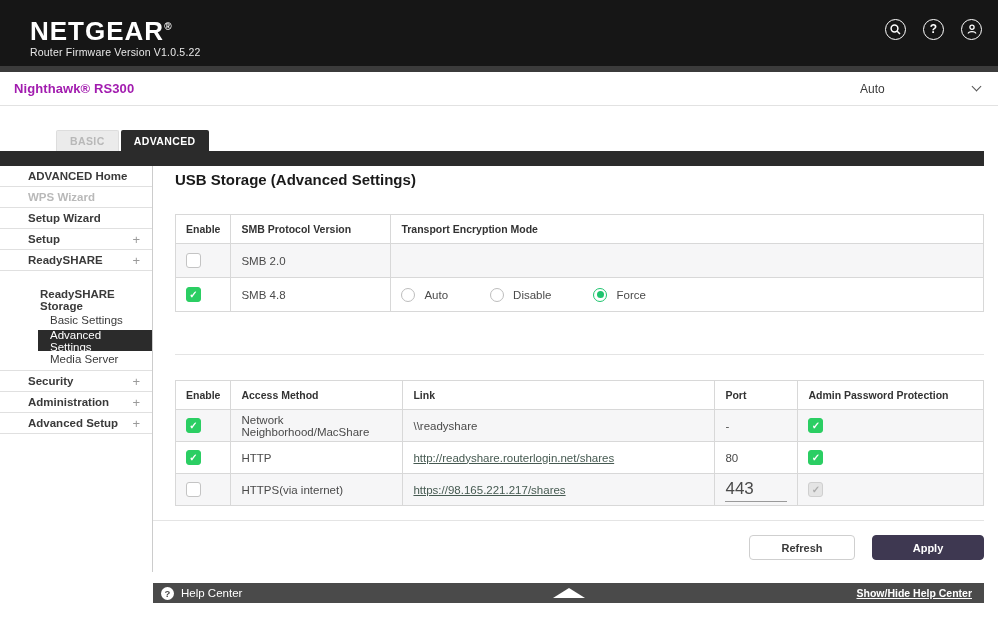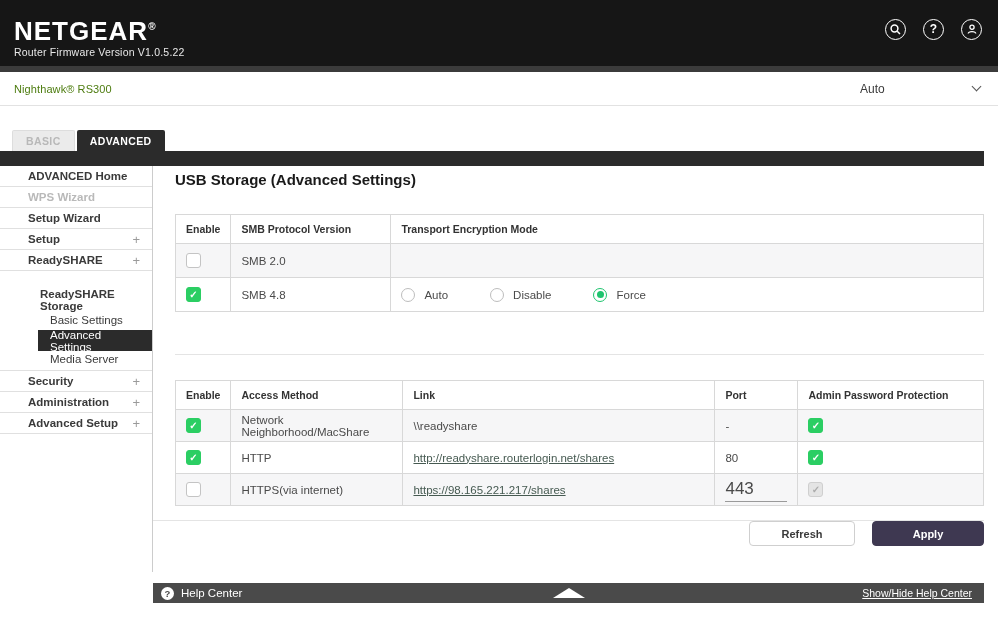--- a/index.html
+++ b/index.html
@@ -1,44 +1,44 @@
 <!DOCTYPE html>
 <html><head>
 <meta charset="utf-8">
 <style>
   * { margin:0; padding:0; box-sizing:border-box; }
   html,body { width:998px; height:624px; background:#fff; overflow:hidden;
               font-family:"Liberation Sans", sans-serif; }
 
   
   .hdr { height:66px; background:#161616; display:flex; align-items:center;
-         justify-content:space-between; padding:0 16px 0 14px; }
+         justify-content:space-between; padding:0 16px 0 30px; }
   .brand-block { padding-top:6px; }
   .brand { color:#fff; font-size:26px; font-weight:800; letter-spacing:1px; line-height:26px; }
   .brand sup { font-size:10px; vertical-align:super; }
   .fw { color:#e8e8e8; font-size:10.5px; margin-top:3px; letter-spacing:.2px; }
   .hdr-icons { display:flex; gap:17px; align-items:center; padding-bottom:8px; }
   .circle-ic { width:21px; height:21px; border:1.6px solid #fff; border-radius:50%;
                display:flex; align-items:center; justify-content:center; color:#fff; cursor:pointer; }
   .circle-ic svg { display:block; }
   .qmark { font-size:12px; font-weight:700; color:#fff; }
 
   .hdr-strip { height:6px; background:#3b3b3b; }
 
   
   .subhdr { height:34px; display:flex; align-items:center; justify-content:space-between;
             padding:0 14px; border-bottom:1px solid #e2e2e2; }
-  .model { font-size:11px; color:#4d7c0f; font-weight:400; letter-spacing:.1px; }
+  .model { font-size:13px; color:#a21caf; font-weight:700; letter-spacing:.1px; }
   .mode-select { width:128px; display:flex; align-items:center; justify-content:space-between;
                  font-size:12px; color:#3a3a3a; cursor:pointer; padding:3px 4px; }
   .chev { width:7px; height:7px; border-right:1.5px solid #555; border-bottom:1.5px solid #555;
           transform:rotate(45deg); margin-top:-4px; }
 
   
-  .tabs-row { margin-top:24px; padding-left:12px; display:flex; height:21px; }
+  .tabs-row { margin-top:24px; padding-left:12px; display:flex; height:21px;margin-left:44px; }
   .tab { font-size:10.5px; font-weight:700; letter-spacing:.4px; padding:0 13px;
          display:flex; align-items:center; border-radius:2px 2px 0 0; cursor:pointer; }
   .tab-basic { background:#ebebeb; color:#b8b8b8; border:1px solid #ddd; border-bottom:none; }
   .tab-adv { background:#2b2b2b; color:#fff; margin-left:2px; }
   .black-bar { height:15px; background:#2b2b2b; width:984px; }
 
   
   .content { display:flex; min-height:406px; }
   .sidebar { width:153px; border-right:1px solid #ccc; flex-shrink:0; }
   .s-item { font-size:11.5px; font-weight:700; color:#3a3a3a; height:21px; display:flex;
@@ -77,39 +77,39 @@
 
   .rule { border:none; border-top:1px solid #e4e4e4; margin:0; }
   .rule-mid { margin:42px 0 25px 0; }
 
   a.lnk { color:#465a51; text-decoration:underline; }
   .plain { color:#4a4a4a; }
   .port-input { border:none; border-bottom:1px solid #9a9a9a; width:62px; font-size:17px;
                 color:#4a4a4a; background:transparent; padding:2px 0;
                 font-family:"Liberation Sans", sans-serif; }
 
-  .btn-row { display:flex; justify-content:flex-end; gap:17px; }
+  .btn-row { display:flex; justify-content:flex-end; gap:17px; margin-top:14px; }
   .btn { height:25px; width:106px; font-size:11px; font-weight:700; border-radius:4px;
          display:flex; align-items:center; justify-content:center; cursor:pointer;
          font-family:"Liberation Sans", sans-serif; }
   .btn-refresh { background:#fff; border:1px solid #cfcfcf; color:#3a3a3a; }
   .btn-apply { background:#3e3851; border:1px solid #3e3851; color:#fff; width:112px; }
 
   
   .footer-wrap { margin-top:11px; padding-left:153px; }
   .help-bar { width:831px; height:20px; background:#4a4a4a; display:flex; align-items:center;
               justify-content:space-between; padding:0 12px 0 8px; position:relative; }
   .help-left { display:flex; align-items:center; gap:7px; }
   .help-q { width:13px; height:13px; background:#fff; border-radius:50%; color:#4a4a4a;
             font-size:9.5px; font-weight:700; display:flex; align-items:center; justify-content:center; }
   .help-txt { color:#fff; font-size:11.5px; }
   .tri-up { position:absolute; left:50%; top:50%; transform:translate(-50%,-50%);
             width:0; height:0; border-left:16px solid transparent; border-right:16px solid transparent;
             border-bottom:10px solid #fff; cursor:pointer; }
-  .showhide { color:#fff; font-size:10.5px; font-weight:400; text-decoration:underline; cursor:pointer; }
+  .showhide { color:#fff; font-size:10.5px; font-weight:700; text-decoration:underline; cursor:pointer; }
 </style>
 </head>
 <body>
 
 <div class="hdr">
   <div class="brand-block">
     <div class="brand"><span>NETGEAR</span><sup>®</sup></div>
     <div class="fw">Router Firmware Version V1.0.5.22</div>
   </div>
   <div class="hdr-icons">

